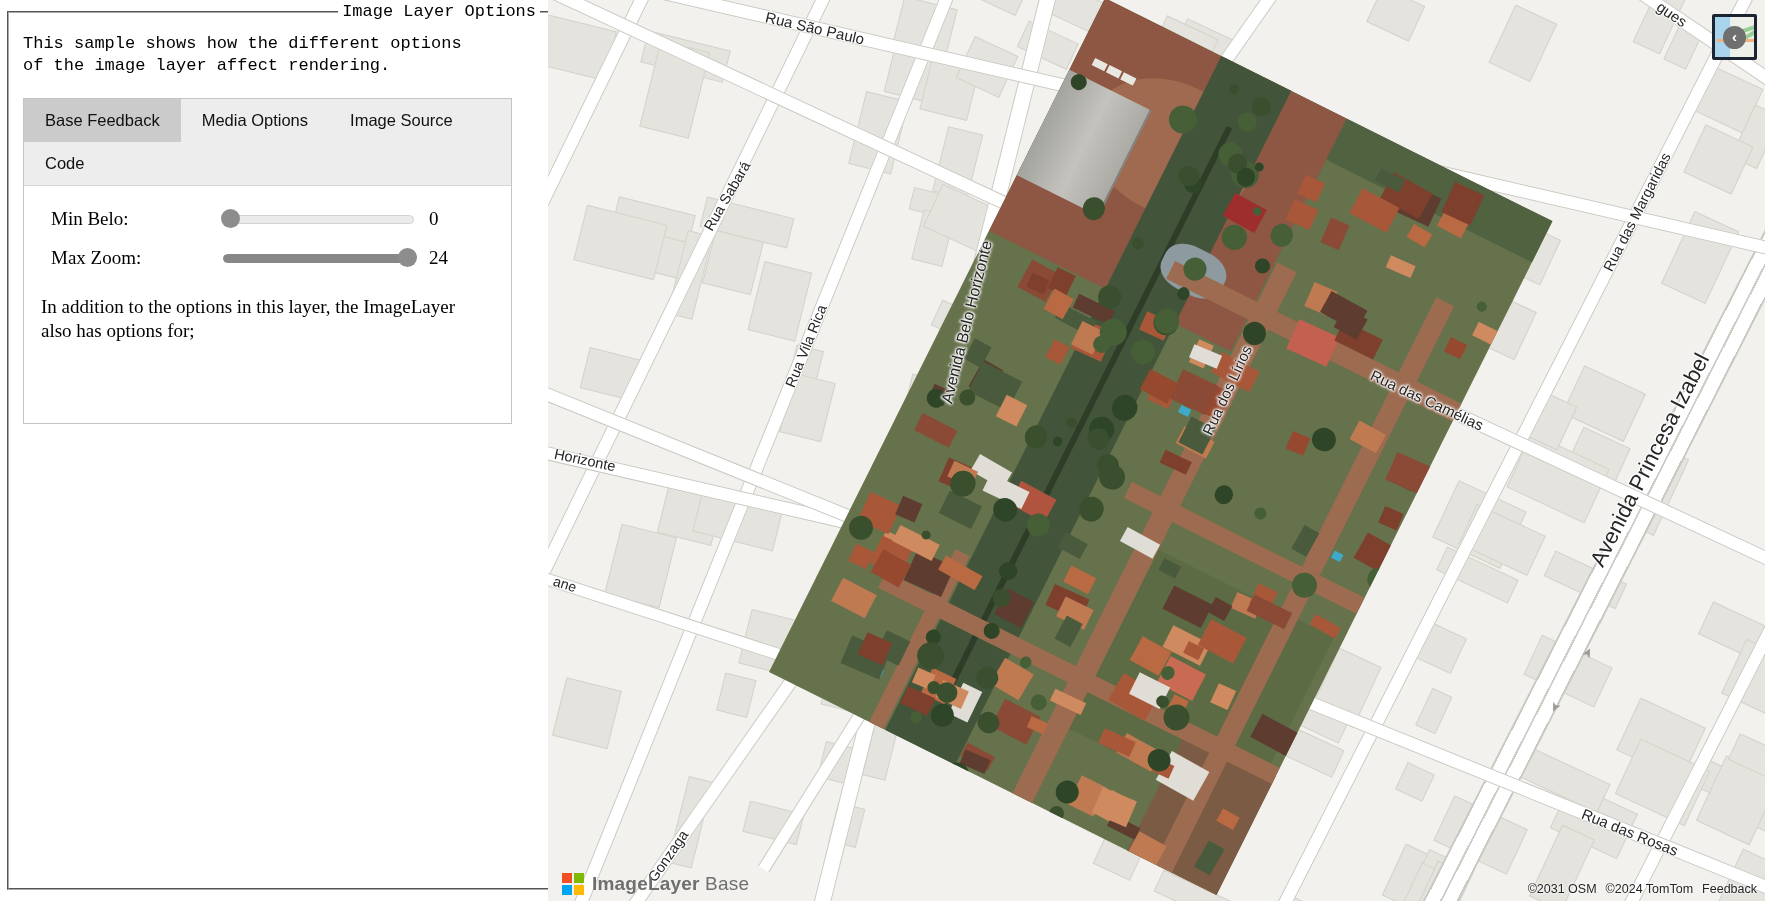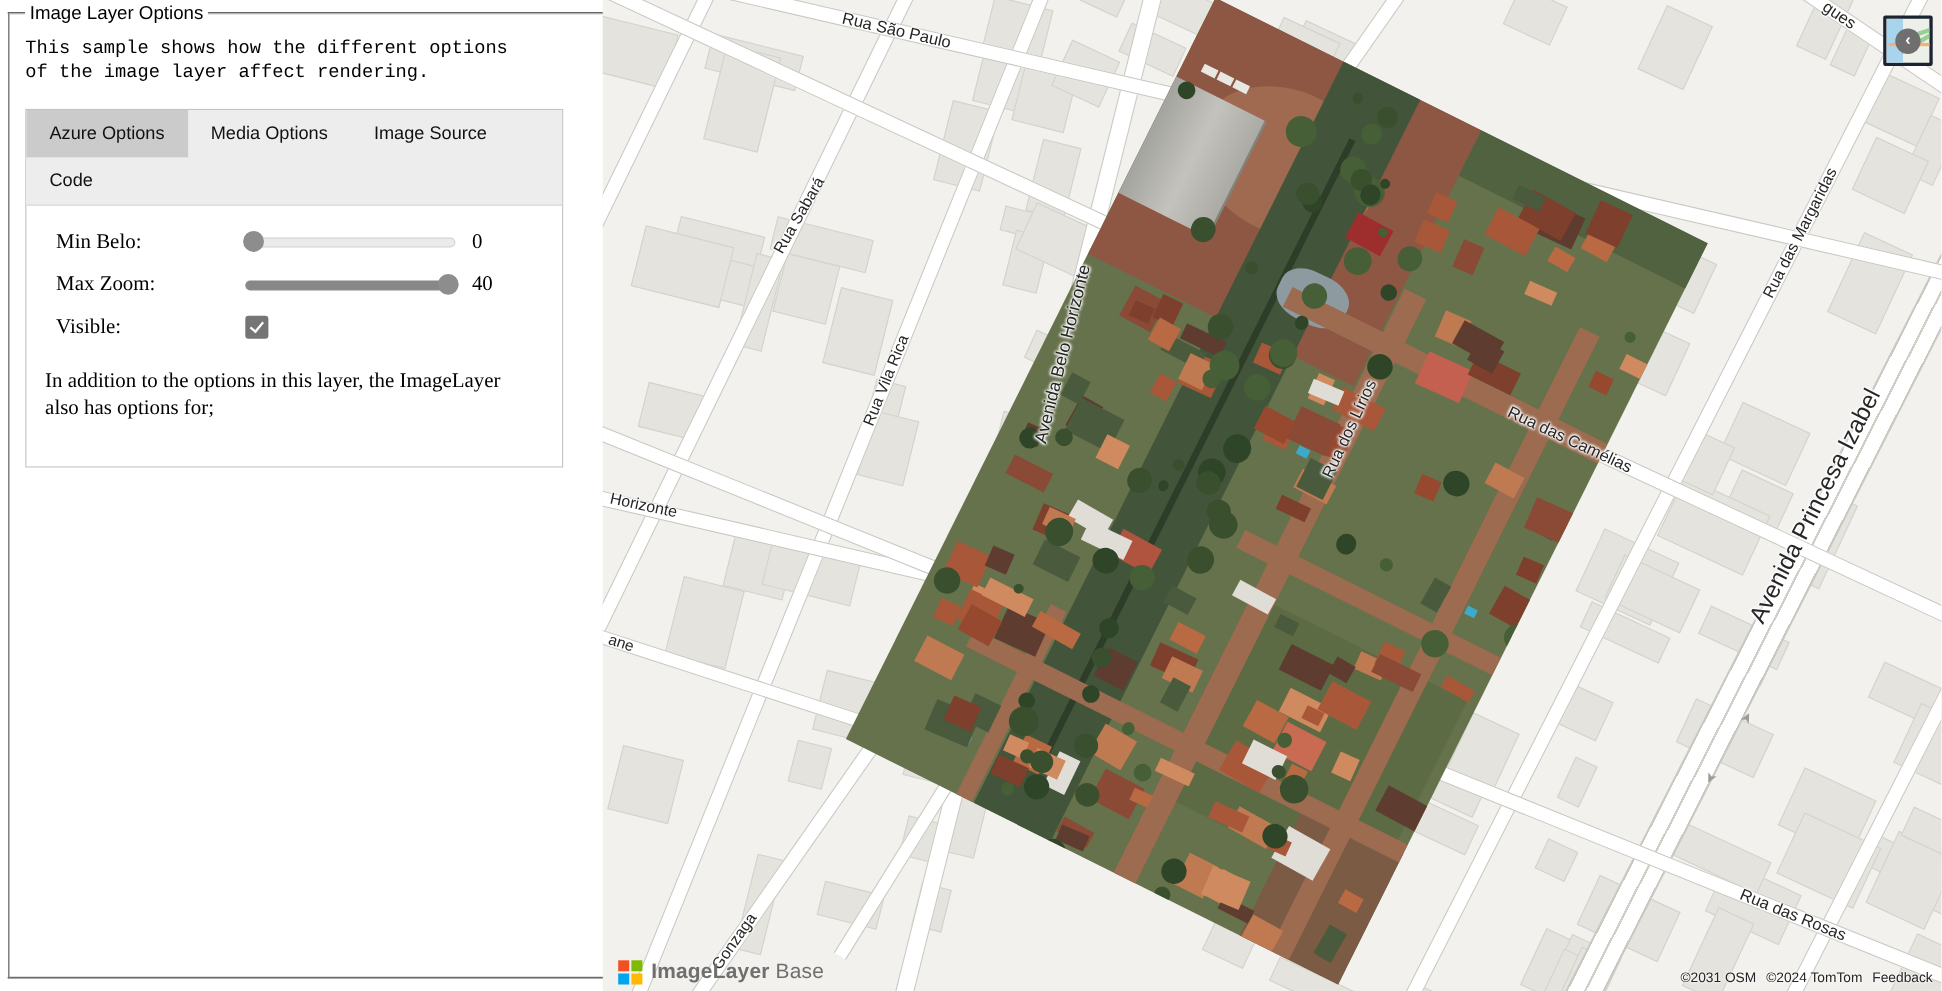--- a/index.html
+++ b/index.html
@@ -2,21 +2,21 @@
 <html><head>
 <meta charset="utf-8">
 <style>
   html,body{margin:0;padding:0;background:#fff;width:1765px;height:901px;overflow:hidden;
     font-family:"Liberation Sans",sans-serif;}
   .app{position:relative;width:1765px;height:901px;}
 
   
   fieldset.panel{position:absolute;left:7px;top:2px;width:517px;height:872px;
     border:2px groove #a9a9a9;background:#fff;margin:0;padding:6px 14px;}
-  fieldset.panel legend{font-family:Liberation Sans, sans-serif;font-size:17px;padding:0 4px;}
+  fieldset.panel legend{font-family:Liberation Mono, monospace;font-size:17px;padding:0 4px;text-align:right;}
   .desc{font-family:Liberation Mono, monospace;font-size:17px;line-height:1.28;margin:6px 0 0 0;width:448px;}
   .tool-box{margin-top:21px;width:489px;border:1px solid #c3c3c3;box-sizing:border-box;background:#fff;}
   .tabbar{background:#ededed;display:flex;flex-wrap:wrap;border-bottom:1px solid #d6d6d6;}
   .tab{border:none;background:transparent;font-family:"Liberation Sans",sans-serif;font-size:16.5px;
     color:#111;padding:12px 21px;cursor:pointer;white-space:nowrap;}
   .tab.active{background:#cbcbcb;}
   .tab-panel{padding:22px 14px 0 27px;min-height:215px;}
   .row{display:flex;align-items:center;margin-bottom:17px;}
   .row-label{font-family:"Liberation Serif",serif;font-size:19px;width:172px;}
   .slider{position:relative;width:191px;height:19px;}
@@ -68,45 +68,41 @@
 <body>
 
 <div class="app">
 
   <fieldset class="panel">
     <legend>Image Layer Options</legend>
     <p class="desc">This sample shows how the different options of the image layer affect rendering.</p>
 
     <div class="tool-box">
       <div class="tabbar" id="tabbar">
-          <button class="tab active">Azure Options</button>
+          <button class="tab active">Base Feedback</button>
           <button class="tab">Media Options</button>
           <button class="tab">Image Source</button>
           <button class="tab">Code</button>
         </div>
       <div class="tab-panel">
         <div class="row">
           <span class="row-label">Min Belo:</span>
           <span class="slider">
             <span class="track"></span>
             <span class="thumb at-min"></span>
           </span>
           <span class="slider-value">0</span>
         </div>
         <div class="row">
           <span class="row-label">Max Zoom:</span>
           <span class="slider filled">
             <span class="track"></span>
             <span class="thumb at-max"></span>
           </span>
-          <span class="slider-value">40</span>
-        </div>
-        <div class="row">
-          <span class="row-label">Visible:</span>
-          <span class="checkbox"></span>
+          <span class="slider-value">24</span>
         </div>
         <p class="note">In addition to the options in this layer, the ImageLayer also has options for;</p>
       </div>
     </div>
   </fieldset>
 
   <div class="map" id="map">
     <div id="basemap">
         <div class="bld" style="left: -24.9009px; top: 20.0995px; width: 86.5683px; height: 49.3592px; transform: rotate(14deg);"></div>
         <div class="bld" style="left: 483.123px; top: 412.246px; width: 40.8754px; height: 43.2397px; transform: rotate(25deg);"></div>

